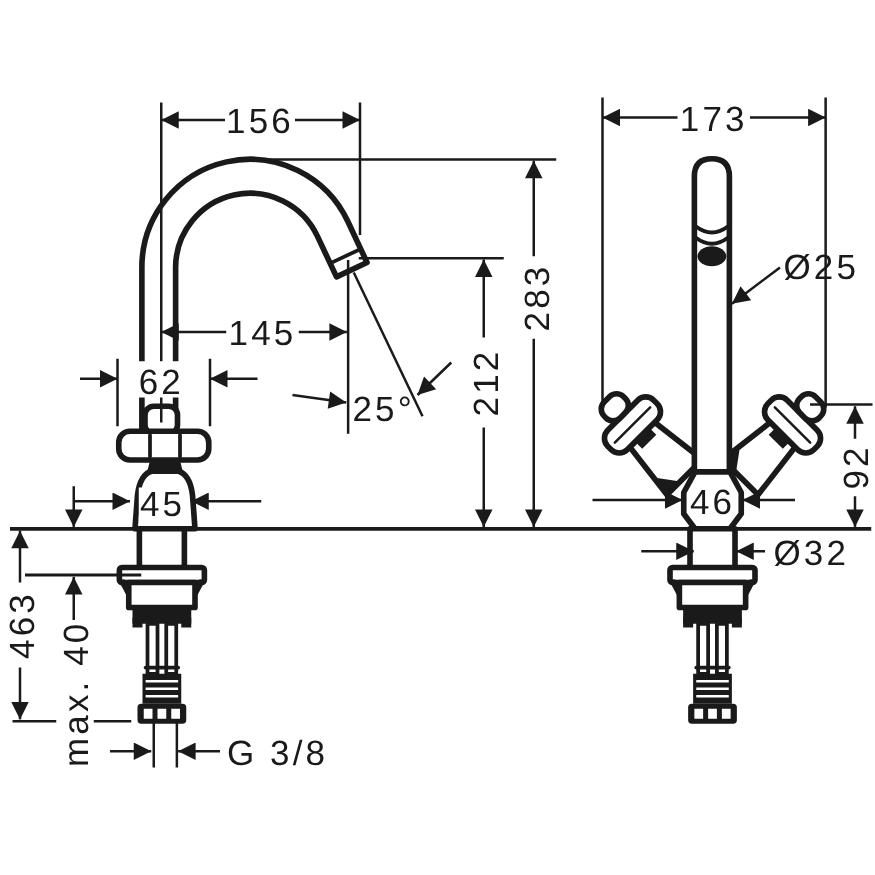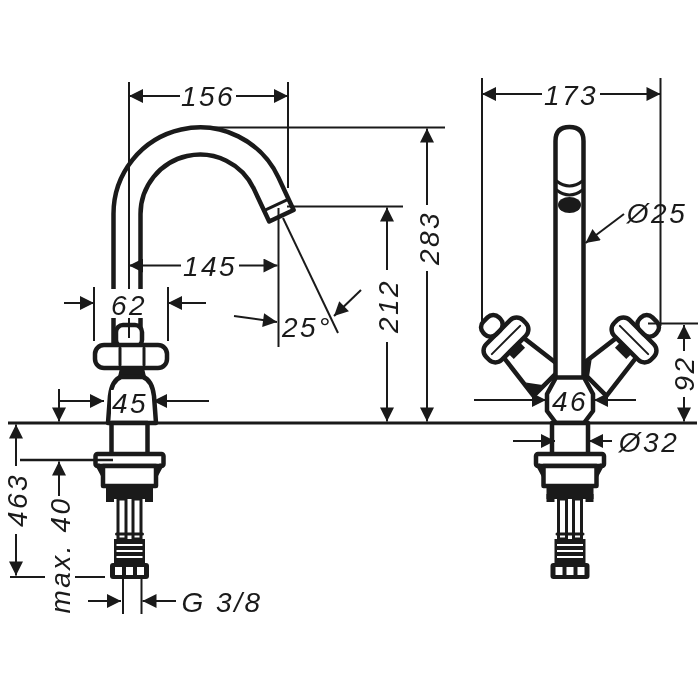--- a/index.html
+++ b/index.html
@@ -6,21 +6,20 @@
     margin: 0;
     padding: 0;
     background: #ffffff;
   }
   .canvas {
     position: relative;
     width: 700px;
     height: 700px;
     background: #ffffff;
     overflow: hidden;
-    font-style: italic;
   }
   svg { display: block; }
   svg text {
     font-family: "Liberation Sans", "DejaVu Sans", sans-serif;
     font-size: 28px;
     letter-spacing: 2.5px;
     fill: #1a1a1a;
   }
   .outline   { fill: #ffffff; stroke: #1a1a1a; stroke-width: 4.5; stroke-linejoin: round; stroke-linecap: round; }
   .outline3  { fill: #ffffff; stroke: #1a1a1a; stroke-width: 3;   stroke-linejoin: round; }

